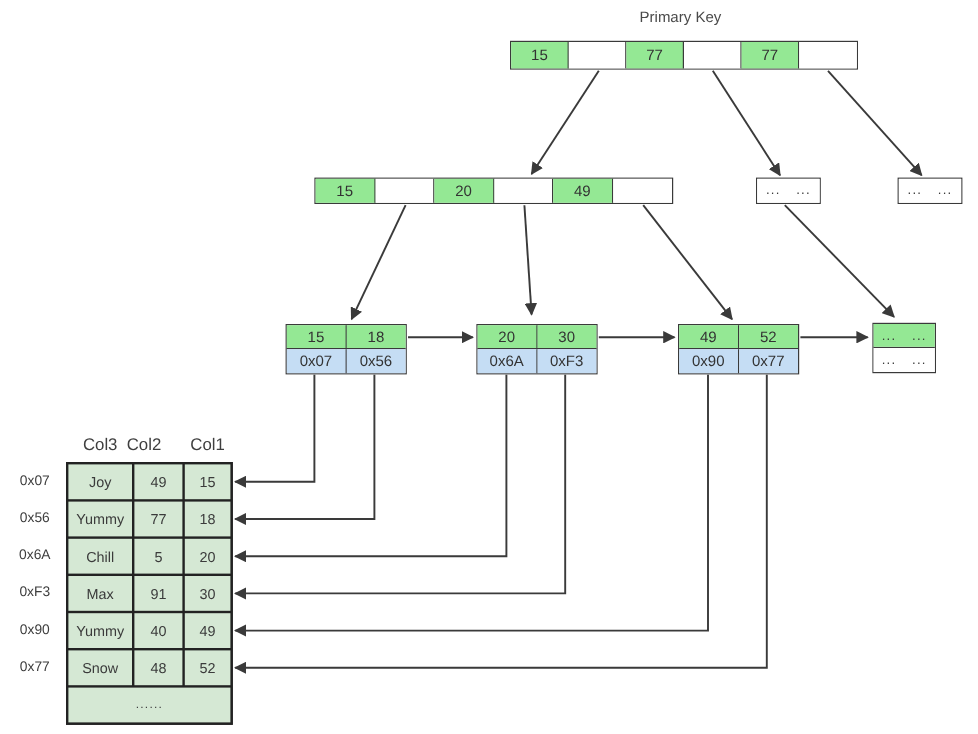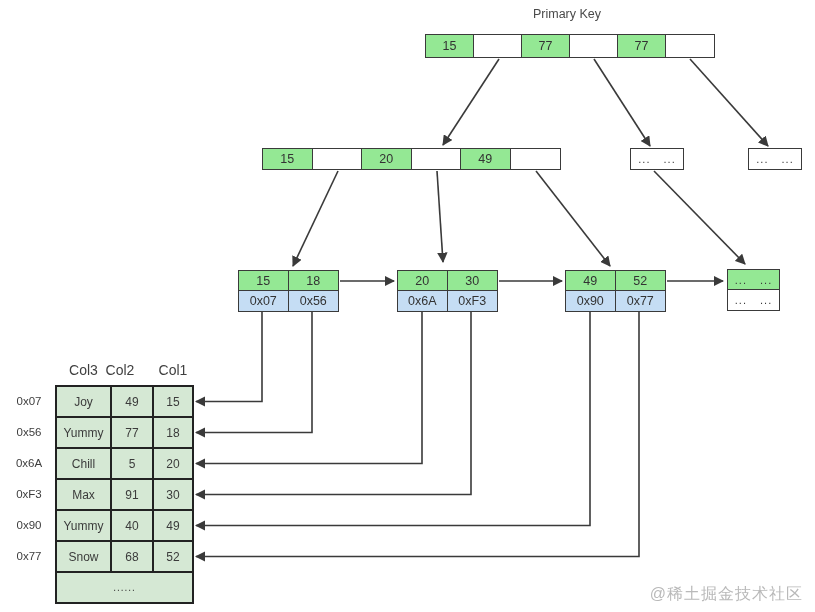--- a/index.html
+++ b/index.html
@@ -187,20 +187,19 @@
     <div class="tcell">Chill</div>
     <div class="tcell">5</div>
     <div class="tcell">20</div>
     <div class="tcell">Max</div>
     <div class="tcell">91</div>
     <div class="tcell">30</div>
     <div class="tcell">Yummy</div>
     <div class="tcell">40</div>
     <div class="tcell">49</div>
     <div class="tcell">Snow</div>
-    <div class="tcell">68</div>
+    <div class="tcell">48</div>
     <div class="tcell">52</div>
     <div class="tcell foot">......</div>
   </div>
 
-  <div class="watermark">@稀土掘金技术社区</div>
 
 </div>
 
 </body></html>

